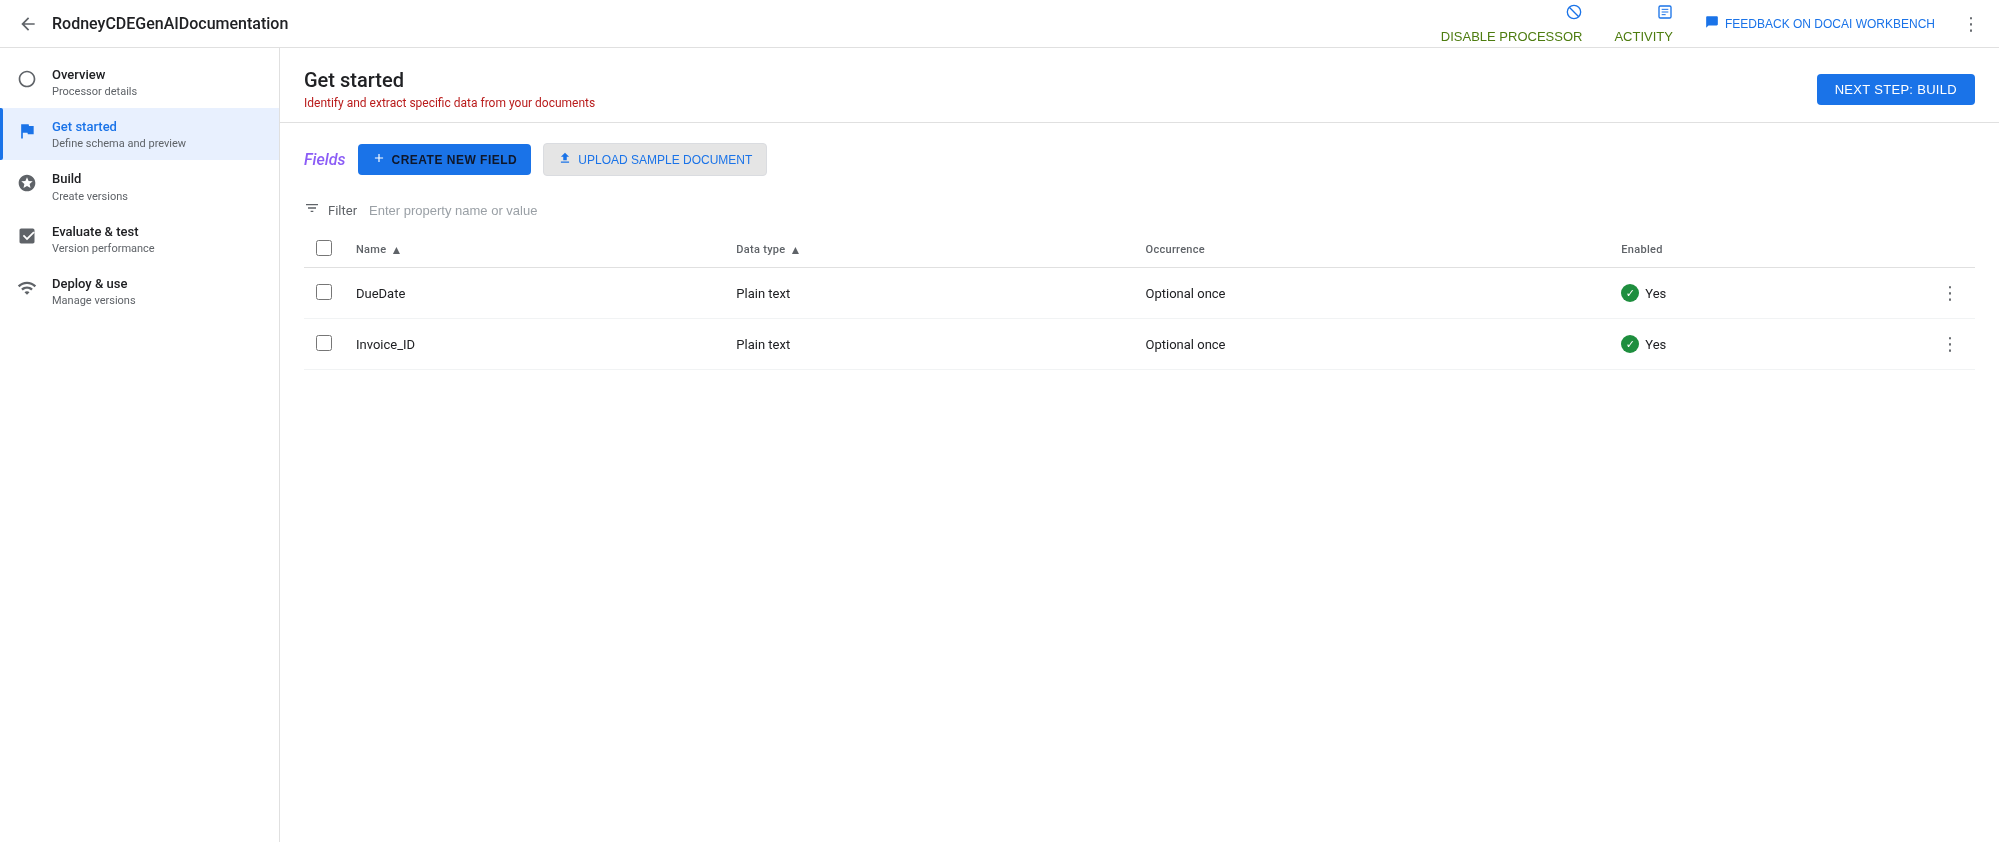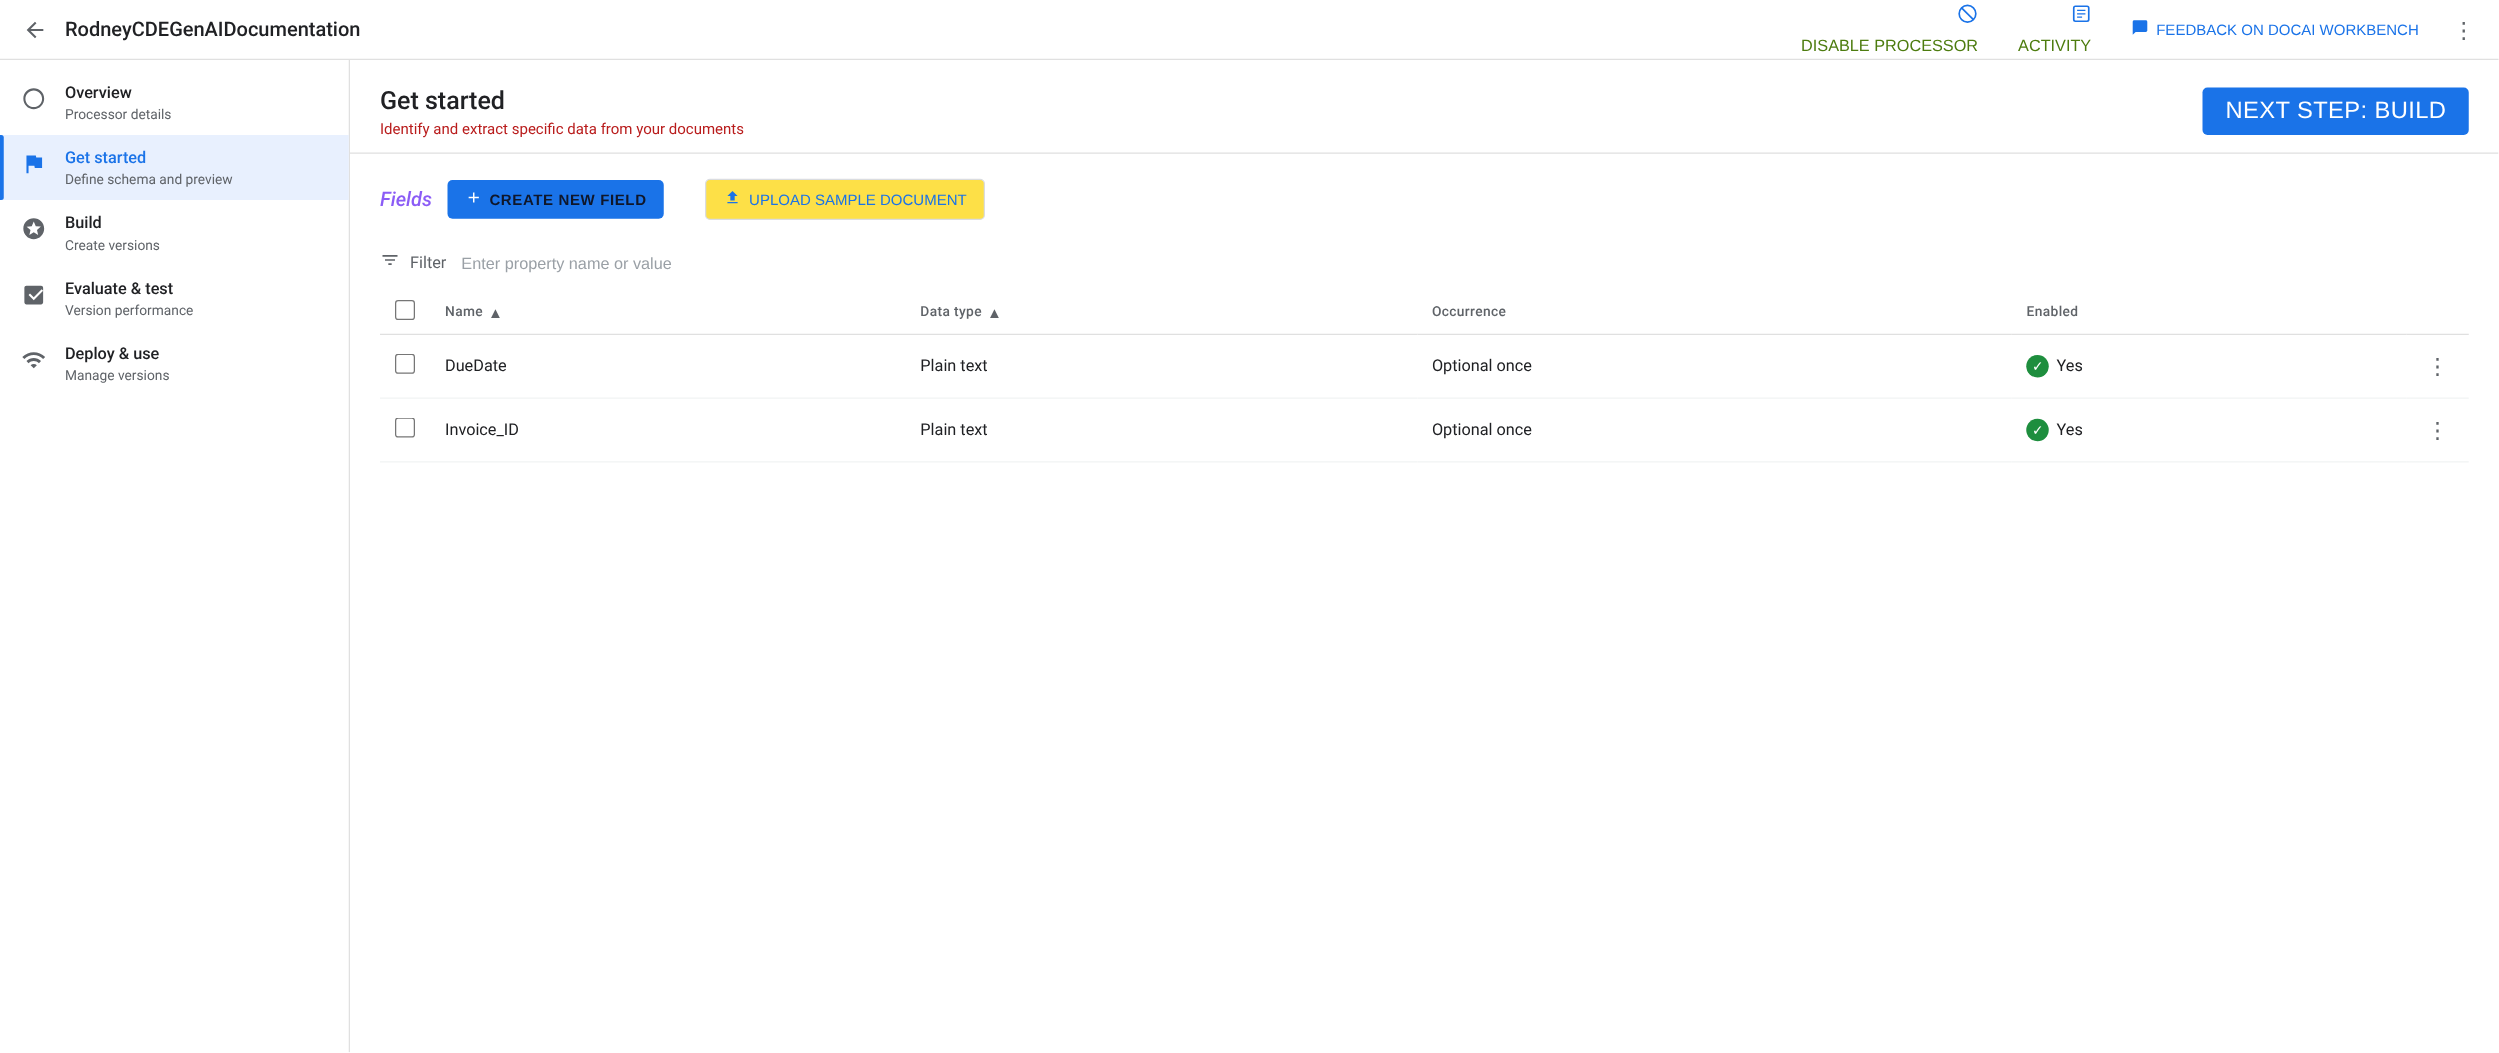--- a/index.html
+++ b/index.html
@@ -90,45 +90,45 @@
       border-bottom: 1px solid #e0e0e0;
     }
     .content-title { font-size: 20px; font-weight: 500; color: #202124; }
     .content-subtitle { font-size: 12px; color: #b91c1c; margin-top: 4px; }
     .content-header-row {
       display: flex; align-items: center; justify-content: space-between;
     }
     .next-step-btn {
       background: #1a73e8; color: #fff;
       padding: 8px 18px; border-radius: 4px;
-      font-size: 19px; font-weight: 500; border: none; cursor: pointer;
+      font-size: 13px; font-weight: 500; border: none; cursor: pointer;
       letter-spacing: 0.3px;
     }
 
     
     .fields-area {
       padding: 20px 24px; flex: 1; overflow-y: auto;
     }
     .fields-toolbar {
       display: flex; align-items: center; gap: 12px; margin-bottom: 16px;
     }
     .fields-title { font-size: 16px; font-weight: 500; color: #8b5cf6; font-style: italic; }
     .create-field-btn {
       display: flex; align-items: center; gap: 6px;
       background: #1a73e8; color: #0f172a;
       padding: 7px 14px; border-radius: 4px;
       font-size: 12px; font-weight: 600; letter-spacing: 0.5px;
       border: none; cursor: pointer;
     }
     .upload-doc-btn {
       display: flex; align-items: center; gap: 6px;
-      background: #fde047; color: #1a73e8;
+      background: #e5e5e5; color: #1a73e8;
       padding: 7px 14px; border-radius: 4px;
       font-size: 12px; font-weight: 500;
-      border: 1px solid #dadce0; cursor: pointer; margin-left: 21px;
+      border: 1px solid #dadce0; cursor: pointer;
     }
 
     
     .filter-row {
       display: flex; align-items: center; gap: 8px;
       padding: 8px 0; margin-bottom: 4px;
     }
     .filter-icon { color: #5f6368; font-size: 16px; }
     .filter-label { font-size: 13px; color: #5f6368; margin-right: 4px; }
     .filter-input {

